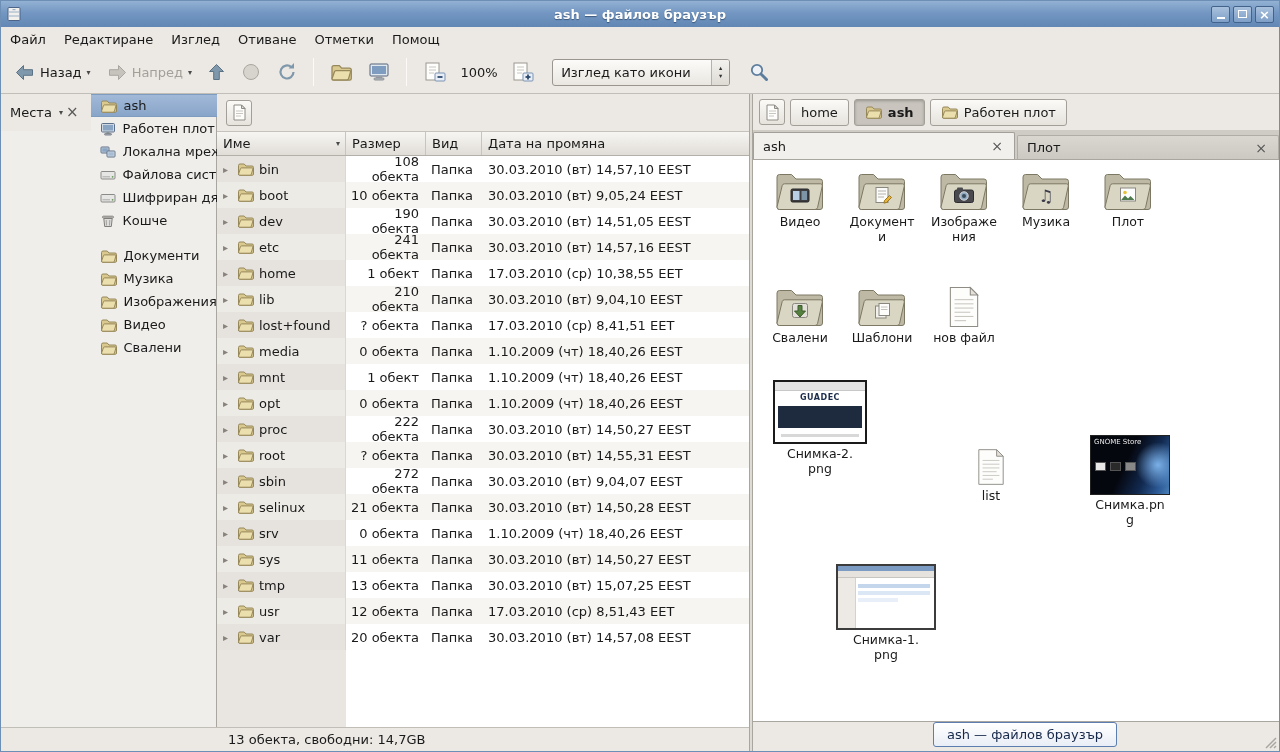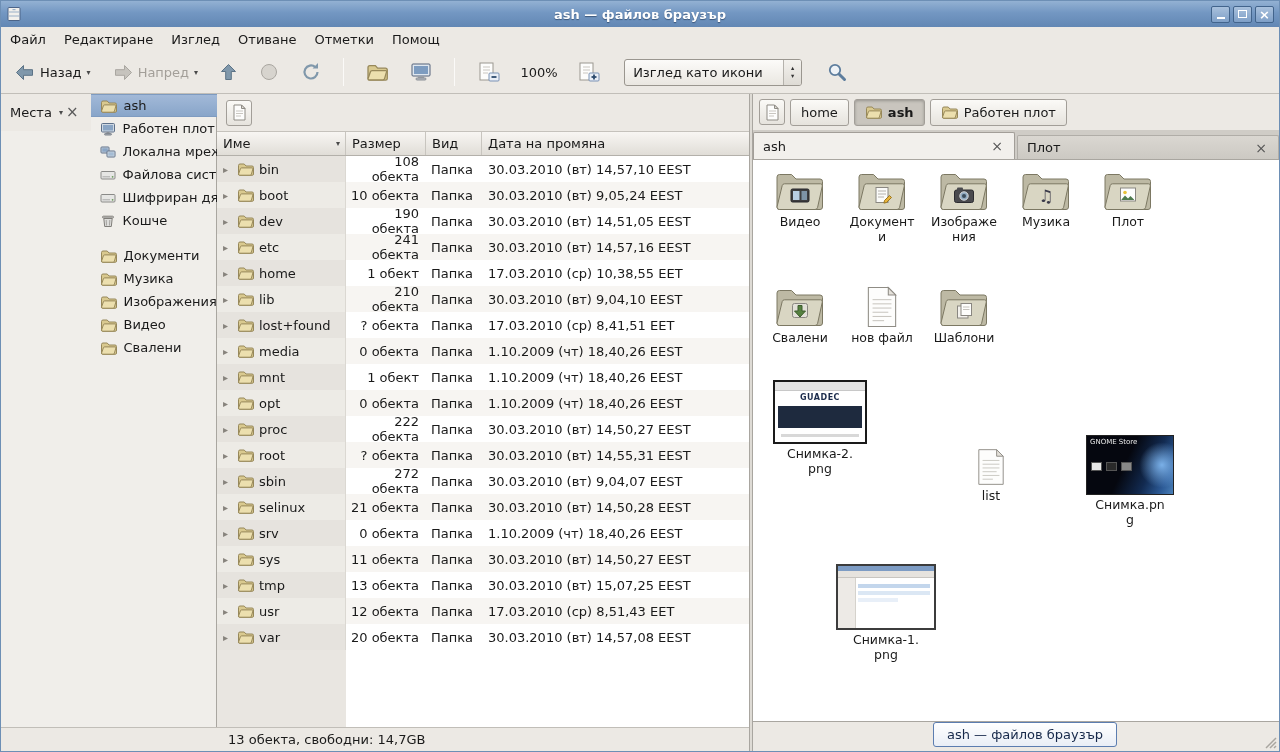--- a/index.html
+++ b/index.html
@@ -12,21 +12,21 @@
 .title{position:absolute;left:0;right:0;text-align:center;color:#fff;font-weight:bold;text-shadow:0 1px 1px rgba(20,40,70,.55);font-size:13px;pointer-events:none}
 .win-btns{margin-left:auto;display:flex;gap:3px;position:relative;z-index:1}
 .wbtn{width:19px;height:17px;border:1px solid #42648c;border-radius:2px;background:linear-gradient(#a9c1dd,#7e9fc7);display:flex;align-items:center;justify-content:center;color:#fff}
 .g-min{width:8px;height:2px;background:#fff;margin-top:8px}
 .g-max{width:9px;height:8px;border:1.5px solid #fff}
 .g-close{font-size:13px;font-weight:bold;line-height:1}
 
 .menubar{height:24px;display:flex;align-items:center;padding-left:0;background:#ece9e4}
 .menu-item{padding:0 9px;display:flex;align-items:center}
 
-.toolbar{height:43px;display:flex;align-items:center;padding:0 7px;border-bottom:1px solid #c1beb8;background:#ece9e4;gap:8px}
+.toolbar{height:43px;display:flex;align-items:center;padding:0 7px;border-bottom:1px solid #c1beb8;background:#ece9e4;gap:2px}
 .tbtn{display:flex;align-items:center;gap:5px;padding:5px 7px;border-radius:3px;white-space:nowrap}
 .chev{font-size:8px;color:#4a4a4a}
 .tbtn.disabled{color:#a39f99}
 .tsep{width:1px;height:28px;background:#c5c2bc;border-right:1px solid #fbfaf8;margin:0 7px}
 .zoom-label{width:46px;text-align:center}
 .combo{height:27px;width:178px;margin-left:8px;border:1px solid #9a968f;border-radius:3px;background:linear-gradient(#fcfbf9,#eae7e1);display:flex;align-items:center;padding-left:8px}
 .combo .spin{margin-left:auto;align-self:stretch;width:18px;border-left:1px solid #b5b2ac;display:flex;flex-direction:column;align-items:center;justify-content:center;font-size:6.5px;line-height:1.25;color:#333;background:linear-gradient(#f4f2ee,#dedbd5);border-radius:0 2px 2px 0}
 .search-btn{margin-left:9px}
 
 .sidebar{position:absolute;left:0;top:93px;width:216px;bottom:24px;background:#f0eeea;border-right:1px solid #a9a6a0;display:flex;flex-direction:row}
@@ -74,21 +74,21 @@
 .icon-item{width:82px;display:flex;flex-direction:column;align-items:center;gap:2px}
 .ilabel{font-size:12.5px;text-align:center;max-width:72px;word-break:break-all;line-height:1.2}
 .icon-item.loose{position:absolute;width:auto;min-width:60px}
 
 .th{position:relative;overflow:hidden}
 .th-web{width:94px;height:64px;border:2px solid #1a1a1a;background:#fff}
 .tw-band{height:9px;background:#e4e4e4;border-bottom:1px solid #c8c8c8}
 .tw-title{font-size:8px;font-weight:bold;color:#1c2c4c;text-align:center;margin-top:2px;letter-spacing:.5px}
 .tw-dark{position:absolute;left:3px;right:3px;top:24px;height:22px;background:#1e2a3e}
 .tw-line{position:absolute;left:6px;right:6px;bottom:5px;height:3px;background:#d8d8d8}
-.th-dark{width:88px;height:60px;border:1px solid #222;background:linear-gradient(115deg,#05070f 45%,#122a50 70%,#2c5a96 88%,#4a80b8)}
+.th-dark{width:80px;height:60px;border:1px solid #222;background:linear-gradient(115deg,#05070f 45%,#122a50 70%,#2c5a96 88%,#4a80b8)}
 .td-text{position:absolute;left:3px;top:2px;font-size:7px;color:#e8e8e8}
 .td-sw{position:absolute;width:11px;height:9px;top:26px;background:#e8e8e8;border:1px solid #555}
 .s1{left:4px}.s2{left:19px;background:#2a2a2a}.s3{left:34px;background:#888}
 .td-glow{position:absolute;right:-12px;top:6px;width:46px;height:46px;border-radius:50%;background:radial-gradient(circle,#7ab0e8 0%,rgba(40,80,140,0) 70%)}
 .th-win{width:100px;height:66px;border:2px solid #3c3c3c;background:#fff}
 .twn-title{height:5px;background:#7d9cc4}
 .twn-tool{height:7px;background:#e6e3de;border-bottom:1px solid #c8c5c0}
 .twn-side{position:absolute;left:0;top:12px;bottom:0;width:18px;background:#edeae6;border-right:1px solid #d5d2cc}
 .twn-row{position:absolute;left:20px;right:4px;height:4px;background:#c3d6ec}
 .r1{top:18px}.r2{top:25px;background:#dbe7f4}.r3{top:32px;width:40px;background:#e8eff8}
@@ -807,50 +807,50 @@
                 <path d="M3 37 V7 q0-2.5 2.5-2.5 h12 l4.5 4.5 h24 q2.5 0 2.5 2.5 v25.5 q0 2.5-2.5 2.5 h-40.5 q-2.5 0-2.5-2.5z" fill="#bdb9a4" stroke="#7c7863"></path>
                 <path d="M3 37 L8.2 15.6 q.5-1.8 2.3-1.8 h36 q2.3 0 1.8 2.2 L43.6 37.4 q-.5 2.1-2.6 2.1 H5.5 q-2.5 0-2.5-2.5z" fill="#d9d6c3" stroke="#7c7863"></path>
                 <rect x="18.5" y="17.5" width="15" height="14" rx="2" fill="#e2e0d8" stroke="#8a8781"></rect>
                 <path d="M24 19.5 h4 v5.5 h3.5 L26 31 l-5.5-6 h3.5z" fill="#55803f" stroke="#3c5c2c"></path>
               </svg>
             </span>
             <span class="ilabel">Свалени</span>
           </div>
           <div class="icon-item">
             <span class="icon">
+              <svg width="52" height="42" viewBox="0 0 52 42">
+                <path d="M3 37 V7 q0-2.5 2.5-2.5 h12 l4.5 4.5 h24 q2.5 0 2.5 2.5 v25.5 q0 2.5-2.5 2.5 h-40.5 q-2.5 0-2.5-2.5z" fill="#bdb9a4" stroke="#7c7863"></path>
+                <path d="M3 37 L8.2 15.6 q.5-1.8 2.3-1.8 h36 q2.3 0 1.8 2.2 L43.6 37.4 q-.5 2.1-2.6 2.1 H5.5 q-2.5 0-2.5-2.5z" fill="#d9d6c3" stroke="#7c7863"></path>
+                <rect x="19.5" y="20" width="10.5" height="12" fill="#f3f1ec" stroke="#8a8781"></rect>
+                <rect x="23" y="17.5" width="10.5" height="12" fill="#fdfdfb" stroke="#8a8781"></rect>
+                <g stroke="#c5c2bc">
+                  <line x1="25" y1="21" x2="31.5" y2="21"></line>
+                  <line x1="25" y1="23.5" x2="31.5" y2="23.5"></line>
+                </g>
+              </svg>
+            </span>
+            <span class="ilabel">Шаблони</span>
+          </div>
+          <div class="icon-item">
+            <span class="icon">
               <svg width="34" height="42" viewBox="0 0 32 40">
                 <path d="M3 1.5 h19 l7 7 V38.5 H3z" fill="#fdfdfc" stroke="#8f8c85"></path>
                 <path d="M22 1.5 l7 7 h-7z" fill="#e4e1da" stroke="#8f8c85"></path>
                 <g stroke="#c9c6c0">
                   <line x1="7" y1="13" x2="25" y2="13"></line>
                   <line x1="7" y1="17" x2="25" y2="17"></line>
                   <line x1="7" y1="21" x2="25" y2="21"></line>
                   <line x1="7" y1="25" x2="22" y2="25"></line>
                   <line x1="7" y1="29" x2="25" y2="29"></line>
                   <line x1="7" y1="33" x2="18" y2="33"></line>
                 </g>
               </svg>
             </span>
             <span class="ilabel">нов файл</span>
           </div>
-          <div class="icon-item">
-            <span class="icon">
-              <svg width="52" height="42" viewBox="0 0 52 42">
-                <path d="M3 37 V7 q0-2.5 2.5-2.5 h12 l4.5 4.5 h24 q2.5 0 2.5 2.5 v25.5 q0 2.5-2.5 2.5 h-40.5 q-2.5 0-2.5-2.5z" fill="#bdb9a4" stroke="#7c7863"></path>
-                <path d="M3 37 L8.2 15.6 q.5-1.8 2.3-1.8 h36 q2.3 0 1.8 2.2 L43.6 37.4 q-.5 2.1-2.6 2.1 H5.5 q-2.5 0-2.5-2.5z" fill="#d9d6c3" stroke="#7c7863"></path>
-                <rect x="19.5" y="20" width="10.5" height="12" fill="#f3f1ec" stroke="#8a8781"></rect>
-                <rect x="23" y="17.5" width="10.5" height="12" fill="#fdfdfb" stroke="#8a8781"></rect>
-                <g stroke="#c5c2bc">
-                  <line x1="25" y1="21" x2="31.5" y2="21"></line>
-                  <line x1="25" y1="23.5" x2="31.5" y2="23.5"></line>
-                </g>
-              </svg>
-            </span>
-            <span class="ilabel">Шаблони</span>
-          </div>
         </div>
     <div class="icon-item loose" style="left:15px;top:220px;width:104px">
           <div class="th th-web">
             <div class="tw-band"></div>
             <div class="tw-title">GUADEC</div>
             <div class="tw-dark"></div>
             <div class="tw-line"></div>
           </div>
           <span class="ilabel">Снимка-2.png</span>
         </div>

